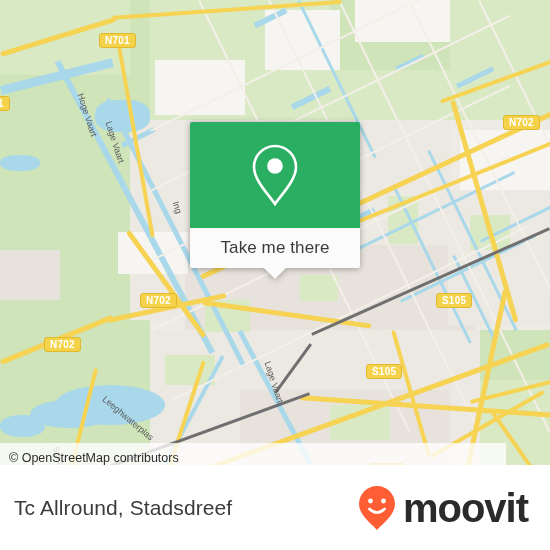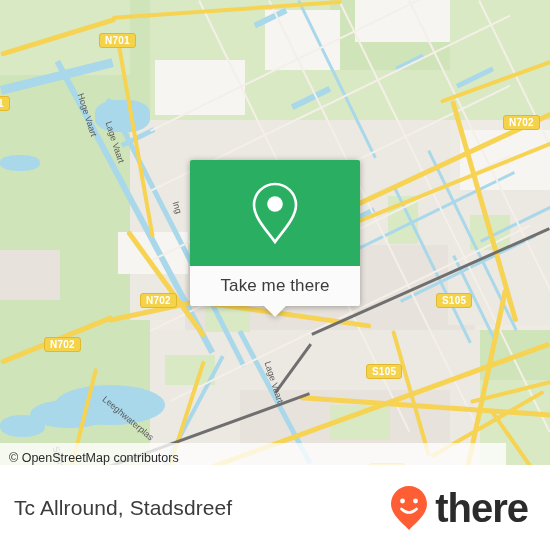--- a/index.html
+++ b/index.html
@@ -76,21 +76,20 @@
   #attribution span{
     font-size:12.5px;color:#2b2b2b;
   }
 
   
   #callout{
     position:absolute;
     left:190px;top:122px;
     width:170px;
     filter:drop-shadow(0 1px 3px rgba(0,0,0,0.32));
-    margin-top:38px;
   }
   #callout-top{
     background:#2aaf62;
     height:106px;
     border-radius:2px 2px 0 0;
     display:flex;align-items:center;justify-content:center;
   }
   #callout-bottom{
     background:#fbfbfb;
     height:40px;
@@ -283,17 +282,17 @@
 
   <div id="footer">
     <div id="place-title">Tc Allround, Stadsdreef</div>
     <div id="brand">
       <svg width="40" height="46" viewBox="0 0 40 46">
         <path d="M20 1 C10.1 1 2 9.1 2 19 C2 30.5 16 40 20 45 C24 40 38 30.5 38 19 C38 9.1 29.9 1 20 1 Z" fill="#ff5d34"></path>
         <circle cx="13.5" cy="16" r="2.4" fill="#ffffff"></circle>
         <circle cx="26.5" cy="16" r="2.4" fill="#ffffff"></circle>
         <path d="M12.5 24 Q20 31 27.5 24" fill="none" stroke="#ffffff" stroke-width="2.6" stroke-linecap="round"></path>
       </svg>
-      <span id="brand-word">there</span>
+      <span id="brand-word">moovit</span>
     </div>
   </div>
 
 </div>
 
 </body></html>

